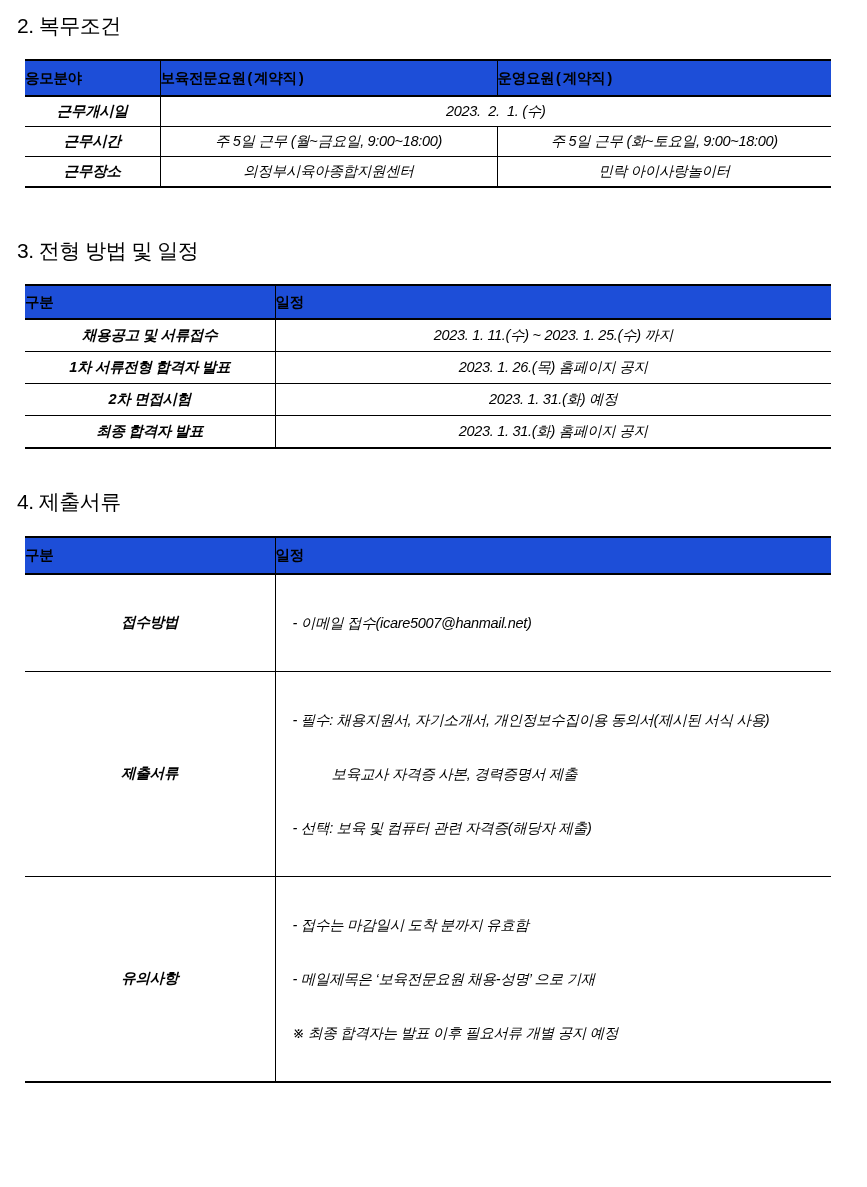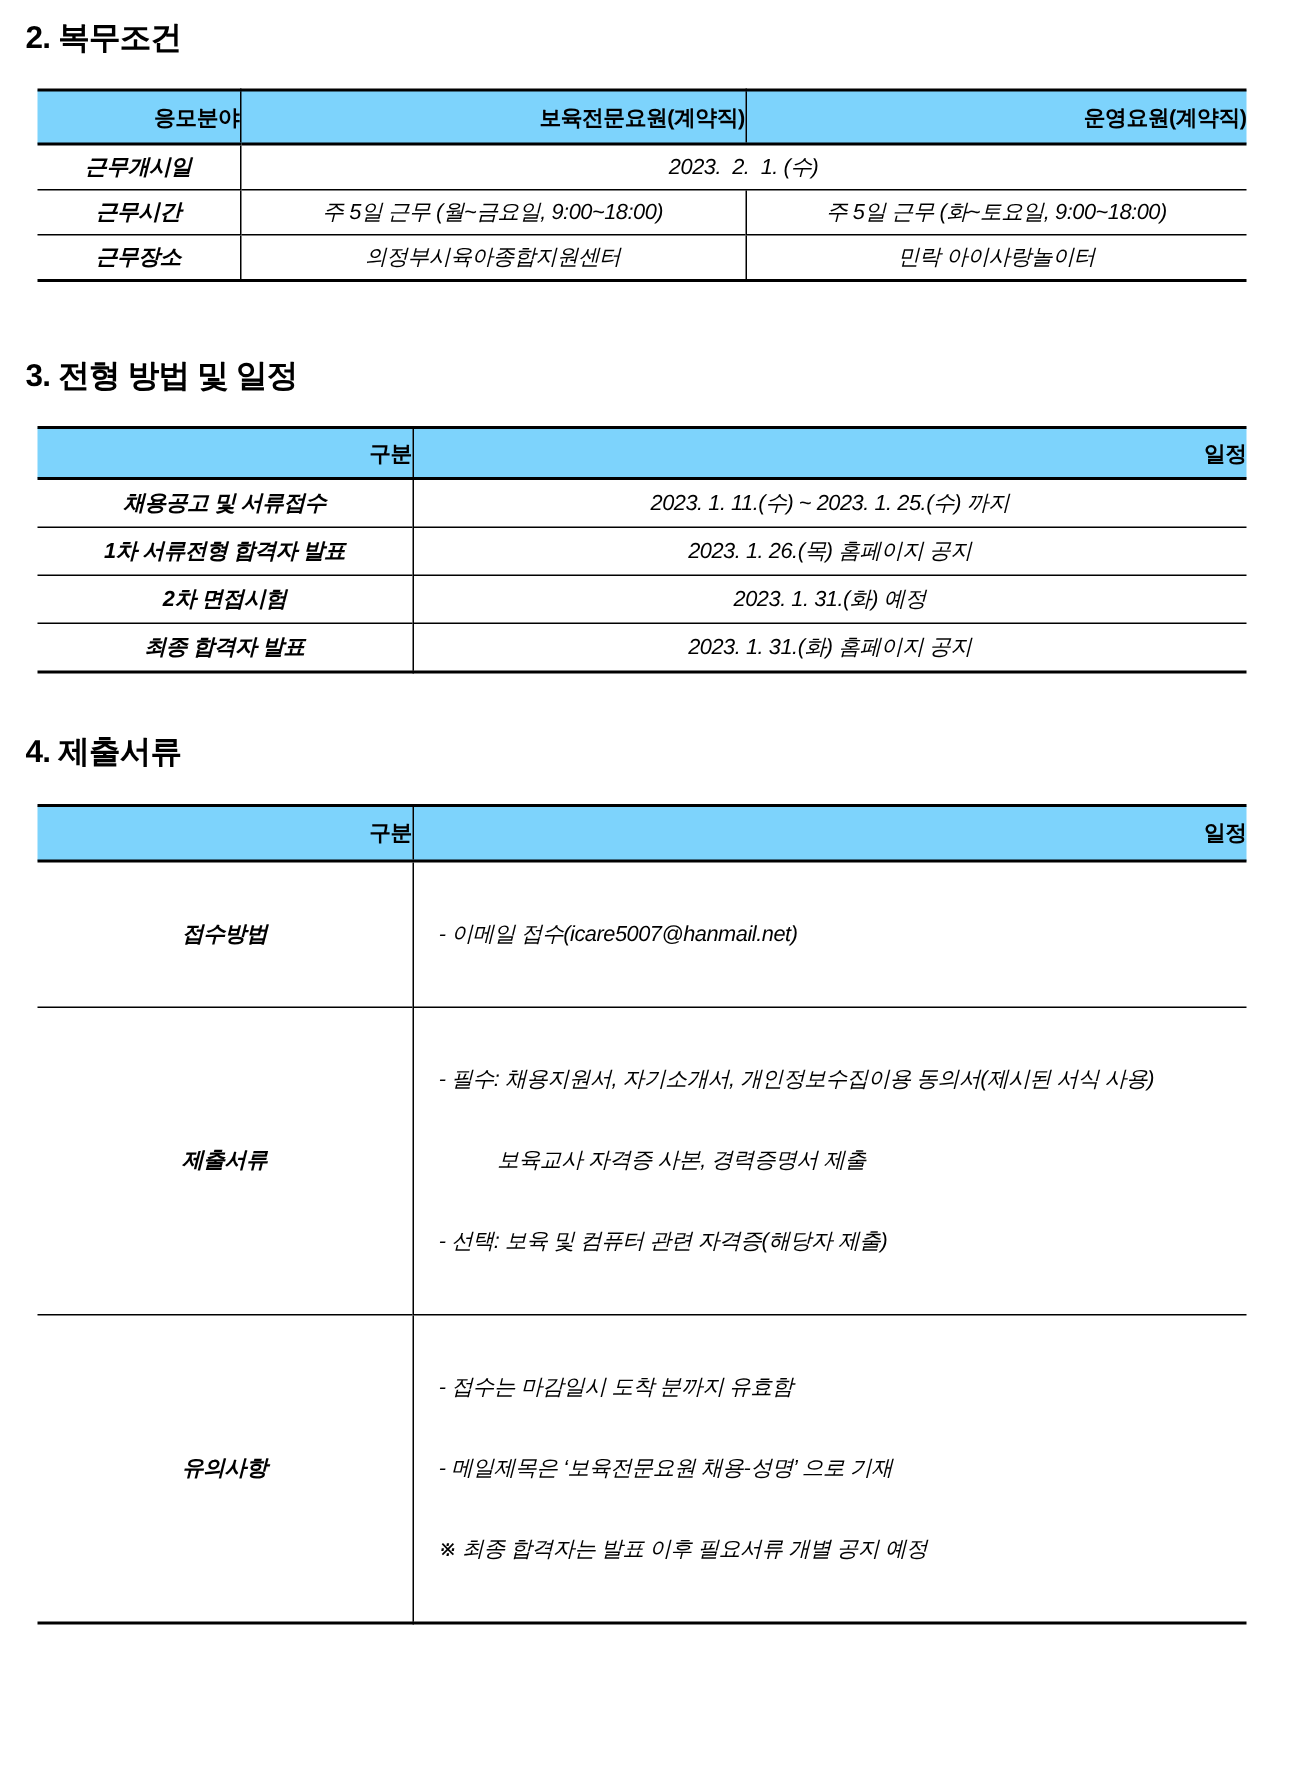--- a/index.html
+++ b/index.html
@@ -5,36 +5,36 @@
   html,body{margin:0;padding:0;background:#ffffff;}
   body{
     width:867px;height:1187px;
     font-family:"Liberation Sans","DejaVu Sans",sans-serif;
     color:#000;
     -webkit-font-smoothing:antialiased;
   }
   .page{position:relative;width:867px;height:1187px;overflow:hidden;}
 
   h2.sec{
-    font-size:21px;font-weight:bold;margin:0 0 0 17px;line-height:1.2;
+    font-size:21px;font-weight:normal;margin:0 0 0 17px;line-height:1.2;
     letter-spacing:-0.5px;
   }
   .t2-title{padding-top:13px;}
   .t3-title{margin-top:50px !important;}
   .t4-title{margin-top:40px !important;}
 
   table.tbl{
     border-collapse:collapse;table-layout:fixed;
     margin:21px 0 0 25px;
     border-top:2.5px solid #000;border-bottom:2.5px solid #000;
     font-size:14.5px;letter-spacing:-0.3px;
   }
   .tbl thead th{
-    background:#7dd3fc;border-bottom:2.5px solid #000;
-    font-weight:bold;text-align:right;padding:0;
+    background:#1d4ed8;border-bottom:2.5px solid #000;
+    font-weight:bold;text-align:left;padding:0;font-family:Liberation Mono, monospace;
   }
   .tbl tbody th{font-weight:bold;text-align:center;padding:0;}
   .tbl td{text-align:center;padding:0;white-space:pre-wrap;}
   .tbl tbody tr>*{border-top:1px solid #000;font-style:italic;}
   .tbl tr>*+*{border-left:1px solid #000;}
 
   .t1 thead th{height:34px;}
   .t1 tbody tr>*{height:29px;}
 
   .t2 thead th{height:32px;}

